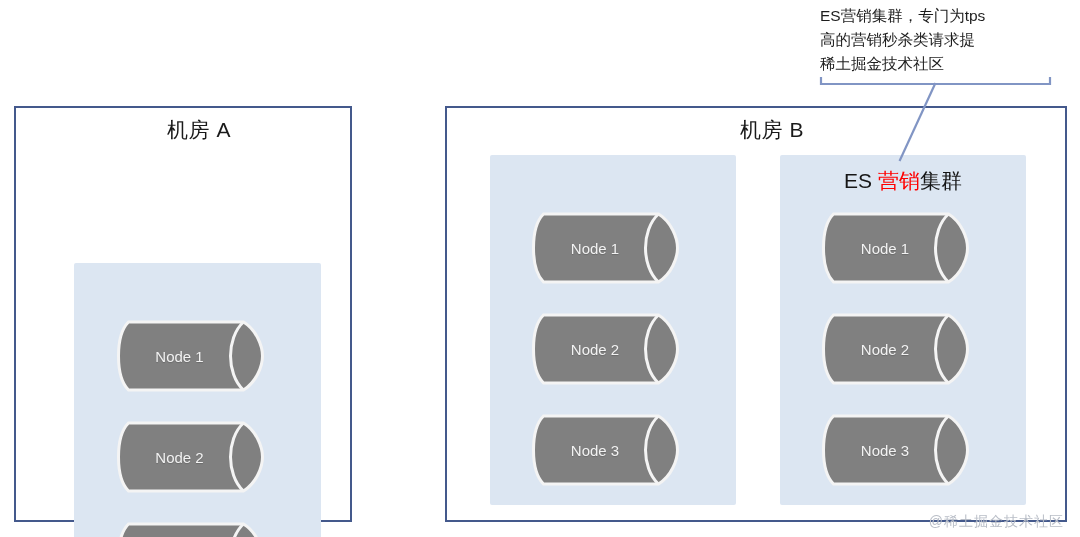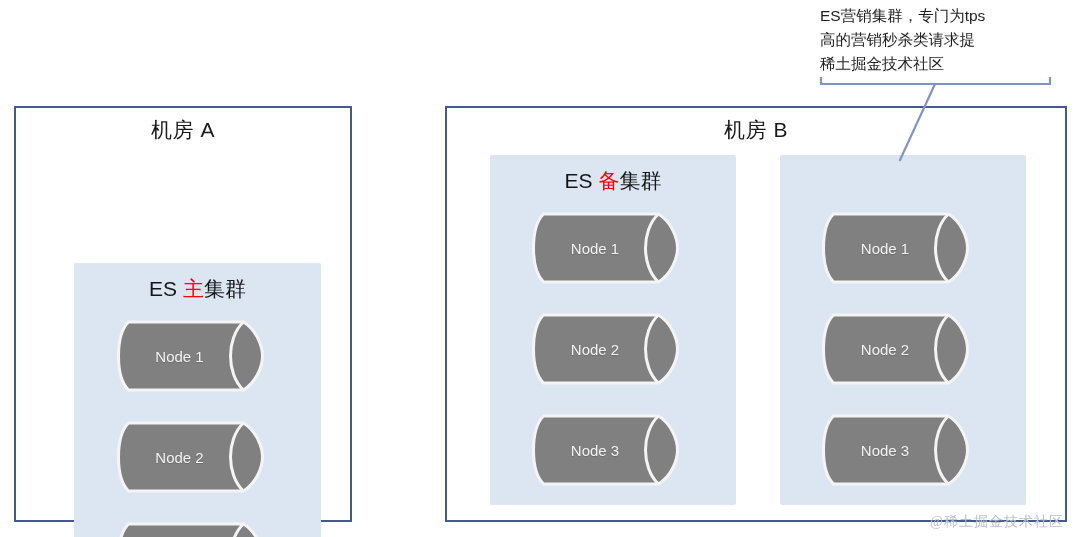--- a/index.html
+++ b/index.html
@@ -29,20 +29,21 @@
   .dc-title {
     position: absolute;
     top: 8px;
     left: 0;
     width: 100%;
     text-align: center;
     font-size: 21px;
     color: #1a1a1a;
     letter-spacing: 0.5px;
     white-space: nowrap;
+    padding-left: 16px;
   }
 
   
   .cluster {
     position: absolute;
     background: #dce6f2;
     box-sizing: border-box;
     border-radius: 2px;
   }
   #cluster-main      { left: 58px;  top: 155px; width: 247px; height: 350px; }
@@ -112,31 +113,29 @@
 
   
   #watermark {
     position: absolute;
     right: 16px;
     bottom: 6px;
     font-size: 14px;
     color: #b9bec7;
     letter-spacing: 1px;
     user-select: none;
-    font-family: Liberation Serif, serif;
   }
 </style>
 </head>
 <body>
 
 <div class="dc-frame" id="dc-a">
   <div class="dc-title">机房 A</div>
 
   <div class="cluster" id="cluster-main">
-    <div class="cluster-title"><span>ES </span><span class="hl">主</span><span>集群</span></div>
 
     <div class="node n1">
       <svg viewBox="0 0 163 72" preserveAspectRatio="none">
         <path d="M12 2 L127 2 C140 10 146 26 146 36 C146 46 140 62 127 70 L12 70 C4 62 2 50 2 36 C2 22 4 10 12 2 Z" fill="#808080" stroke="#f4f4f4" stroke-width="3"></path>
         <path d="M127 2 C118 10 114 24 114 36 C114 48 118 62 127 70" fill="none" stroke="#f4f4f4" stroke-width="3"></path>
       </svg>
       <div class="node-label">Node 1</div>
     </div>
 
     <div class="node n2">
@@ -155,21 +154,20 @@
       <div class="node-label">Node 3</div>
     </div>
   </div>
 </div>
 
 <div class="dc-frame" id="dc-b">
   <div class="dc-title">机房 B</div>
 </div>
 
 <div class="cluster" id="cluster-backup">
-  <div class="cluster-title"><span>ES </span><span class="hl">备</span><span>集群</span></div>
 
   <div class="node n1">
     <svg viewBox="0 0 163 72" preserveAspectRatio="none">
       <path d="M12 2 L127 2 C140 10 146 26 146 36 C146 46 140 62 127 70 L12 70 C4 62 2 50 2 36 C2 22 4 10 12 2 Z" fill="#808080" stroke="#f4f4f4" stroke-width="3"></path>
       <path d="M127 2 C118 10 114 24 114 36 C114 48 118 62 127 70" fill="none" stroke="#f4f4f4" stroke-width="3"></path>
     </svg>
     <div class="node-label">Node 1</div>
   </div>
 
   <div class="node n2">
@@ -183,20 +181,21 @@
   <div class="node n3">
     <svg viewBox="0 0 163 72" preserveAspectRatio="none">
       <path d="M12 2 L127 2 C140 10 146 26 146 36 C146 46 140 62 127 70 L12 70 C4 62 2 50 2 36 C2 22 4 10 12 2 Z" fill="#808080" stroke="#f4f4f4" stroke-width="3"></path>
       <path d="M127 2 C118 10 114 24 114 36 C114 48 118 62 127 70" fill="none" stroke="#f4f4f4" stroke-width="3"></path>
     </svg>
     <div class="node-label">Node 3</div>
   </div>
 </div>
 
 <div class="cluster" id="cluster-marketing">
+  <div class="cluster-title"><span>ES </span><span class="hl">营销</span><span>集群</span></div>
 
   <div class="node n1">
     <svg viewBox="0 0 163 72" preserveAspectRatio="none">
       <path d="M12 2 L127 2 C140 10 146 26 146 36 C146 46 140 62 127 70 L12 70 C4 62 2 50 2 36 C2 22 4 10 12 2 Z" fill="#808080" stroke="#f4f4f4" stroke-width="3"></path>
       <path d="M127 2 C118 10 114 24 114 36 C114 48 118 62 127 70" fill="none" stroke="#f4f4f4" stroke-width="3"></path>
     </svg>
     <div class="node-label">Node 1</div>
   </div>
 
   <div class="node n2">

